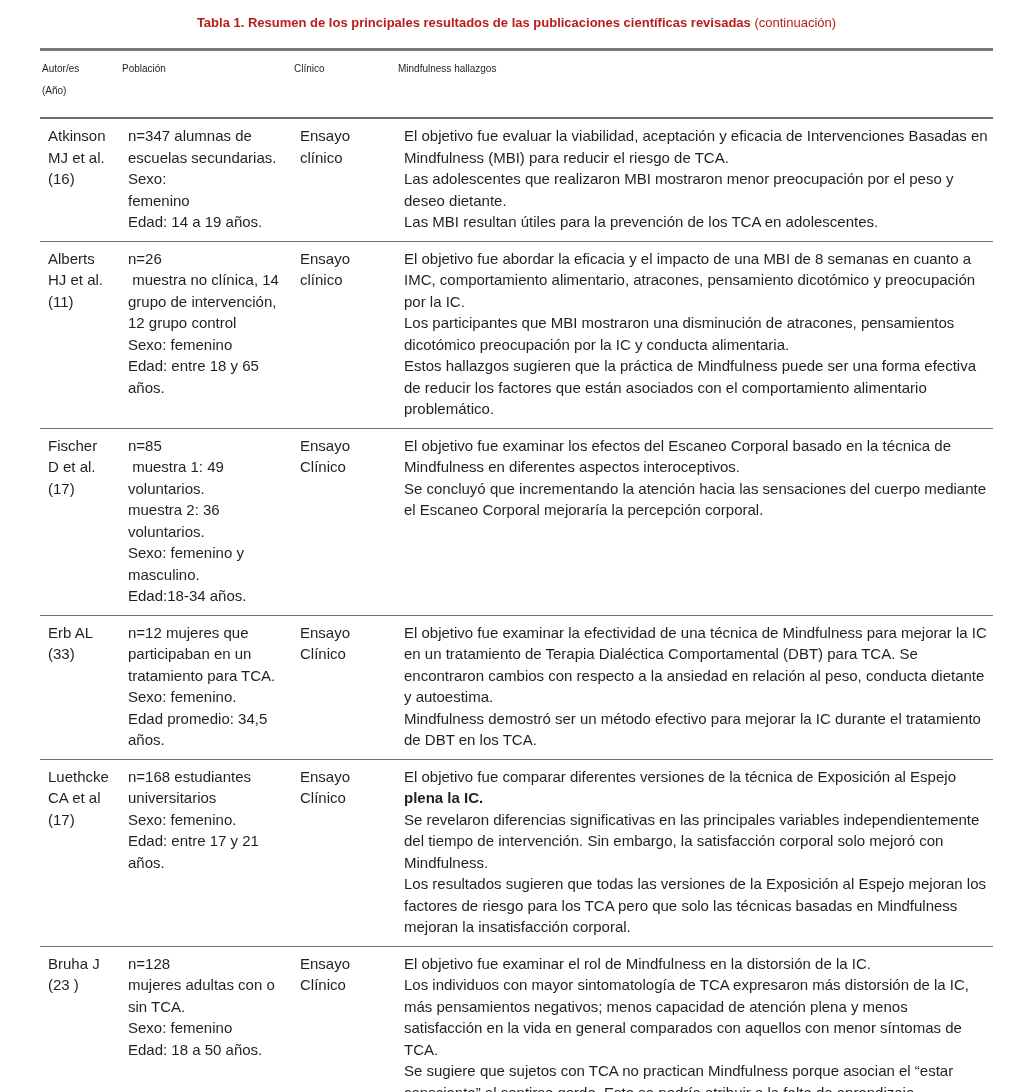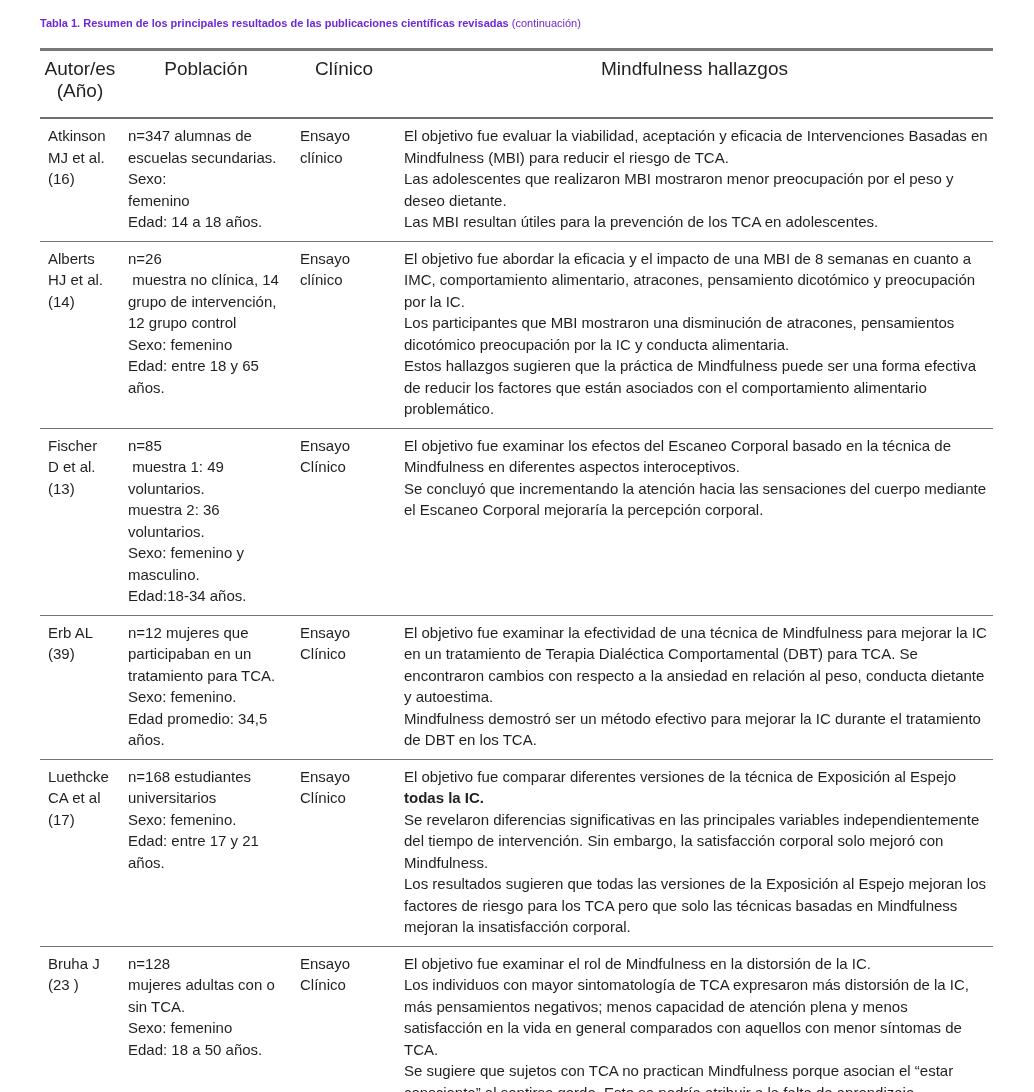--- a/index.html
+++ b/index.html
@@ -16,49 +16,49 @@
     background: #ffffff;
     overflow: hidden;
   }
   .content {
     position: absolute;
     left: 40px;
     top: 10px;
     width: 953px;
   }
   .table-title {
-    text-align: left;
-    font-size: 11px;
+    text-align: center;
+    font-size: 13px;
     line-height: 22px;
     margin: 2px 0 14px 0;
-    color: #6d28d9;
+    color: #b91c1c;
   }
   .table-title .t-bold { font-weight: bold; }
   .table-title .t-normal { font-weight: normal; }
   table.review-table {
     width: 953px;
     border-collapse: collapse;
     table-layout: fixed;
     border-top: 3px solid #77787b;
     border-bottom: 3px solid #2b2a2b;
     font-size: 15px;
     line-height: 21.5px;
   }
   col.c-author   { width: 80px; }
   col.c-pop      { width: 172px; }
   col.c-design   { width: 104px; }
   col.c-findings { width: 597px; }
   thead tr { border-bottom: 2px solid #6e6f72; }
   thead th {
     font-weight: normal;
-    text-align: center;
+    text-align: left;
     vertical-align: top;
     white-space: pre-line;
     padding: 7px 2px 16px 2px;
-    font-size: 19px;
+    font-size: 10px;
   }
   tbody tr { border-top: 1px solid #737373; }
   tbody td {
     vertical-align: top;
     white-space: pre-line;
     padding: 6px 4px 8px 8px;
   }
   tbody td b { font-weight: bold; }
 </style>
 </head>
@@ -90,64 +90,64 @@
       </thead>
       <tbody>
           <tr>
             <td>Atkinson
 MJ et al.
 (16)</td>
             <td>n=347 alumnas de
 escuelas secundarias.
 Sexo:
 femenino
-Edad: 14 a 18 años.</td>
+Edad: 14 a 19 años.</td>
             <td>Ensayo
 clínico</td>
             <td>El objetivo fue evaluar la viabilidad, aceptación y eficacia de Intervenciones Basadas en Mindfulness (MBI) para reducir el riesgo de TCA.
 Las adolescentes que realizaron MBI mostraron menor preocupación por el peso y deseo dietante.
 Las MBI resultan útiles para la prevención de los TCA en adolescentes.</td>
           </tr>
           <tr>
             <td>Alberts
 HJ et al.
-(14)</td>
+(11)</td>
             <td>n=26
 &nbsp;muestra no clínica, 14
 grupo de intervención,
 12 grupo control
 Sexo: femenino
 Edad: entre 18 y 65
 años.</td>
             <td>Ensayo
 clínico</td>
             <td>El objetivo fue abordar la eficacia y el impacto de una MBI de 8 semanas en cuanto a IMC, comportamiento alimentario, atracones, pensamiento dicotómico y preocupación por la IC.
 Los participantes que MBI mostraron una disminución de atracones, pensamientos dicotómico preocupación por la IC y conducta alimentaria.
 Estos hallazgos sugieren que la práctica de Mindfulness puede ser una forma efectiva de reducir los factores que están asociados con el comportamiento alimentario problemático.</td>
           </tr>
           <tr>
             <td>Fischer
 D et al.
-(13)</td>
+(17)</td>
             <td>n=85
 &nbsp;muestra 1: 49
 voluntarios.
 muestra 2: 36
 voluntarios.
 Sexo: femenino y
 masculino.
 Edad:18-34 años.</td>
             <td>Ensayo
 Clínico</td>
             <td>El objetivo fue examinar los efectos del Escaneo Corporal basado en la técnica de Mindfulness en diferentes aspectos interoceptivos.
 Se concluyó que incrementando la atención hacia las sensaciones del cuerpo mediante el Escaneo Corporal mejoraría la percepción corporal.</td>
           </tr>
           <tr>
             <td>Erb AL
-(39)</td>
+(33)</td>
             <td>n=12 mujeres que
 participaban en un
 tratamiento para TCA.
 Sexo: femenino.
 Edad promedio: 34,5
 años.</td>
             <td>Ensayo
 Clínico</td>
             <td>El objetivo fue examinar la efectividad de una técnica de Mindfulness para mejorar la IC en un tratamiento de Terapia Dialéctica Comportamental (DBT) para TCA. Se encontraron cambios con respecto a la ansiedad en relación al peso, conducta dietante y autoestima.
 Mindfulness demostró ser un método efectivo para mejorar la IC durante el tratamiento de DBT en los TCA.</td>
@@ -156,21 +156,21 @@
             <td>Luethcke
 CA et al
 (17)</td>
             <td>n=168 estudiantes
 universitarios
 Sexo: femenino.
 Edad: entre 17 y 21
 años.</td>
             <td>Ensayo
 Clínico</td>
-            <td>El objetivo fue comparar diferentes versiones de la técnica de Exposición al Espejo <b>todas la IC.</b>
+            <td>El objetivo fue comparar diferentes versiones de la técnica de Exposición al Espejo <b>plena la IC.</b>
 Se revelaron diferencias significativas en las principales variables independientemente del tiempo de intervención. Sin embargo, la satisfacción corporal solo mejoró con Mindfulness.
 Los resultados sugieren que todas las versiones de la Exposición al Espejo mejoran los factores de riesgo para los TCA pero que solo las técnicas basadas en Mindfulness mejoran la insatisfacción corporal.</td>
           </tr>
           <tr>
             <td>Bruha J
 (23 )</td>
             <td>n=128
 mujeres adultas con o
 sin TCA.
 Sexo: femenino

